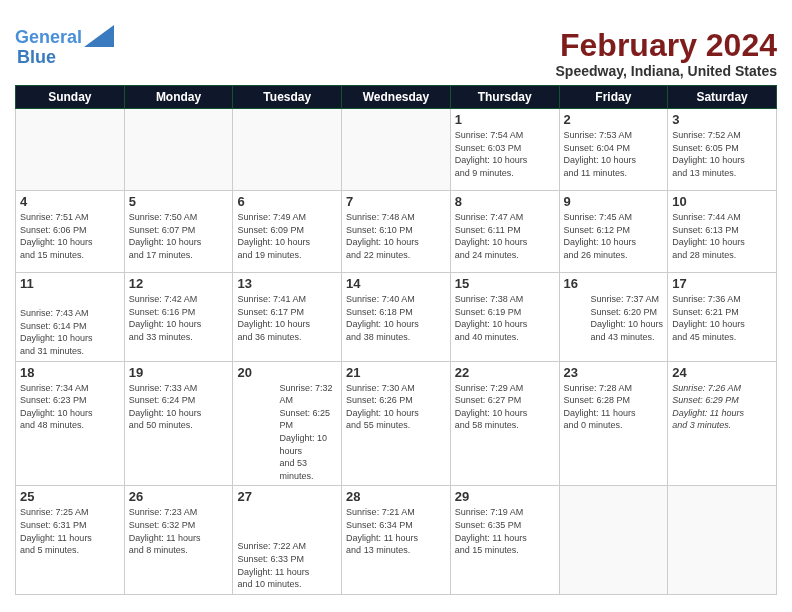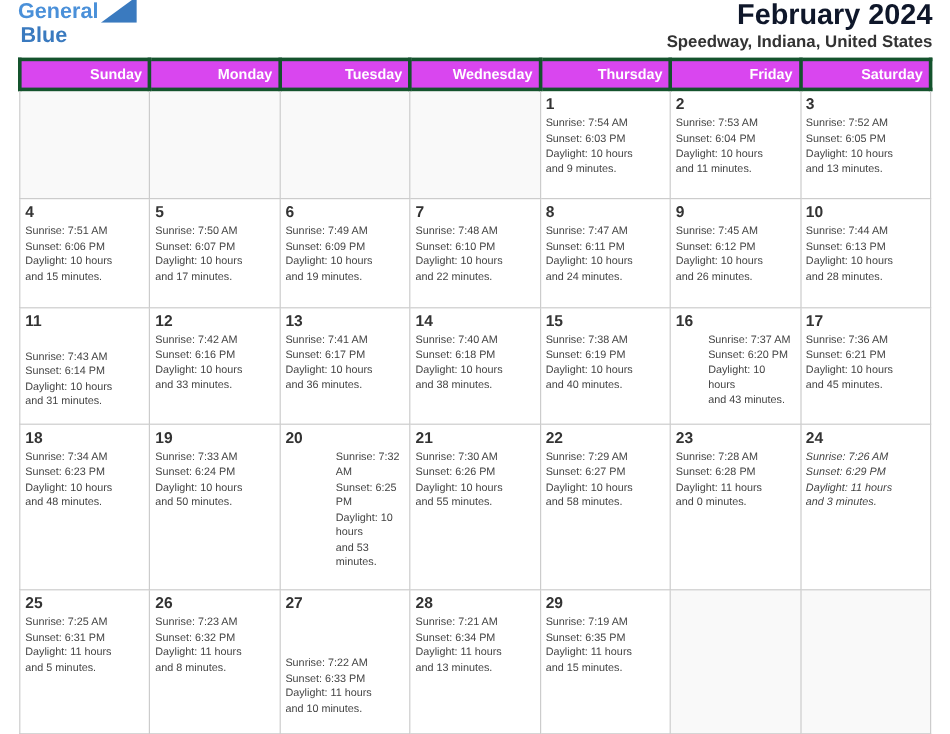--- a/index.html
+++ b/index.html
@@ -6,21 +6,21 @@
     body {
       font-family: Arial, sans-serif;
       background: #fff;
       width: 792px;
       height: 612px;
       overflow: hidden;
     }
     .page {
       width: 792px;
       height: 612px;
-      padding: 0 15px;
+      padding: 28px 15px;
       display: flex;
       flex-direction: column;
     }
     .header {
       display: flex;
       align-items: flex-start;
       justify-content: space-between;
       margin-bottom: 6px;
     }
     .logo {
@@ -39,45 +39,45 @@
     .logo-icon {
       width: 30px;
       height: 22px;
       margin-left: 2px;
       margin-top: -4px;
     }
     .title-block {
       text-align: right;
     }
     .month-title {
-      font-size: 24px;
-      font-weight: bold;
-      color: #0f172a;
+      font-size: 32px;
+      font-weight: bold;
+      color: #7f1d1d;
       line-height: 1.1;
     }
     .location-title {
       font-size: 14px;
       color: #333;
       font-weight: bold;
     }
     .calendar {
       flex: 1;
       border: 1px solid #ccc;
       border-collapse: collapse;
       width: 100%;
       table-layout: fixed;
     }
     .calendar th {
-      background-color: #d946ef;
+      background-color: #0f172a;
       color: #fff;
       font-size: 12px;
       font-weight: bold;
       padding: 4px 5px;
-      border: 3px solid #14532d;
-      text-align: right;
+      border: 1px solid #14532d;
+      text-align: center;
     }
     .calendar td {
       border: 1px solid #ccc;
       vertical-align: top;
       padding: 3px 4px;
       font-size: 9.5px;
       color: #333;
       width: calc(100% / 7);
       height: 82px;
     }

